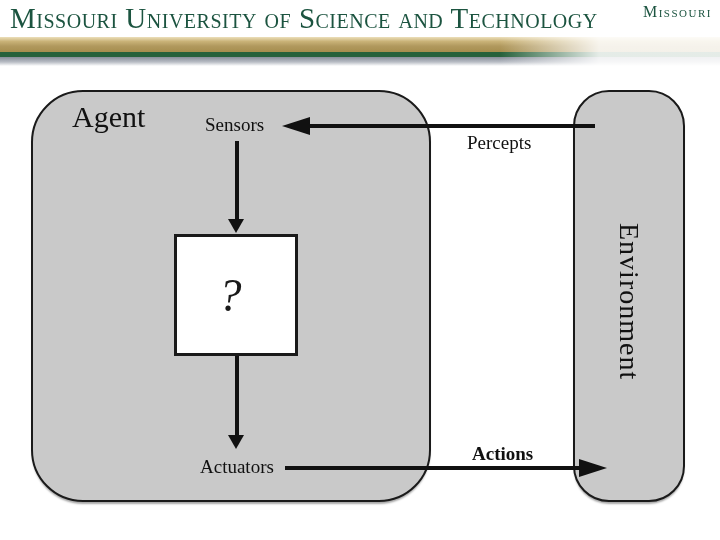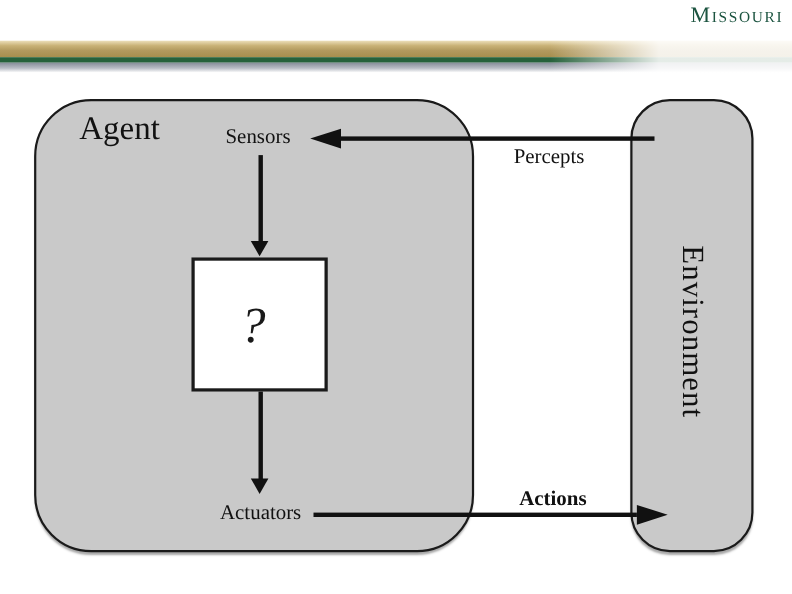--- a/index.html
+++ b/index.html
@@ -16,21 +16,21 @@
   .bar{position:absolute;left:0;width:720px;}
   .bar-gold{top:37px;height:15px;background:linear-gradient(#ecdfba 0%,#c9b277 30%,#b1995e 60%,#a68e4e 100%);}
   .bar-green{top:52px;height:5px;background:#26613b;}
   .bar-silver{top:57px;height:9px;background:linear-gradient(#868d99 0%,#b8bcc4 55%,#ffffff 100%);}
   .bar-fade{
     position:absolute;left:500px;top:35px;width:220px;height:33px;
     background:linear-gradient(to right,rgba(255,255,255,0) 0%,rgba(255,255,255,.88) 45%,rgba(255,255,255,.88) 100%);
   }
   .logo{position:absolute;right:8px;top:4px;text-align:right;line-height:1;}
   .logo-wordmark{
-    font-variant:small-caps;font-size:20px;letter-spacing:1.5px;color:#1c5440;white-space:nowrap;
+    font-variant:small-caps;font-size:16px;letter-spacing:1.5px;color:#1c5440;white-space:nowrap;
   }
   .logo-monogram{
     margin-top:-3px;font-weight:bold;font-size:42px;color:#b3985c;
     text-shadow:1px 1px 0 #d8c globalism;white-space:nowrap;
     text-shadow:1px 1px 0 #9c8448;
   }
   .logo-monogram .amp{font-size:29px;position:relative;top:-3px;margin:0 -2px;}
   
   .gbox{position:absolute;background:#c9c9c9;border:2px solid #1a1a1a;
         box-shadow:0 3px 2px -1px rgba(0,0,0,.35);}
@@ -59,20 +59,21 @@
   .ah-left{left:282px;top:117px;border-top:9px solid transparent;border-bottom:9px solid transparent;border-right:28px solid #111;}
   .ah-right{left:579px;top:459px;border-top:9px solid transparent;border-bottom:9px solid transparent;border-left:28px solid #111;}
   .ah-down1{left:228px;top:219px;border-left:8px solid transparent;border-right:8px solid transparent;border-top:14px solid #111;}
   .ah-down2{left:228px;top:435px;border-left:8px solid transparent;border-right:8px solid transparent;border-top:14px solid #111;}
 </style>
 </head>
 <body>
 
 <div id="slide">
 
+  <div class="uni-title">Missouri University of Science and Technology</div>
   <div class="bar bar-gold"></div>
   <div class="bar bar-green"></div>
   <div class="bar bar-silver"></div>
   <div class="bar-fade"></div>
 
   <div class="logo">
     <div class="logo-wordmark">Missouri</div>
   </div>
 
   <div class="gbox agent-box"></div>

